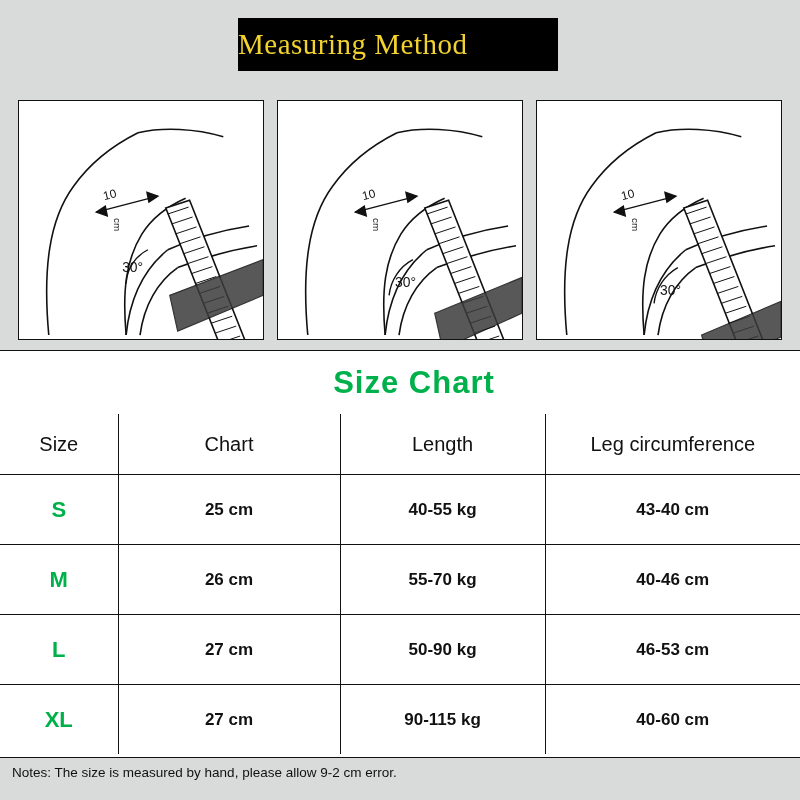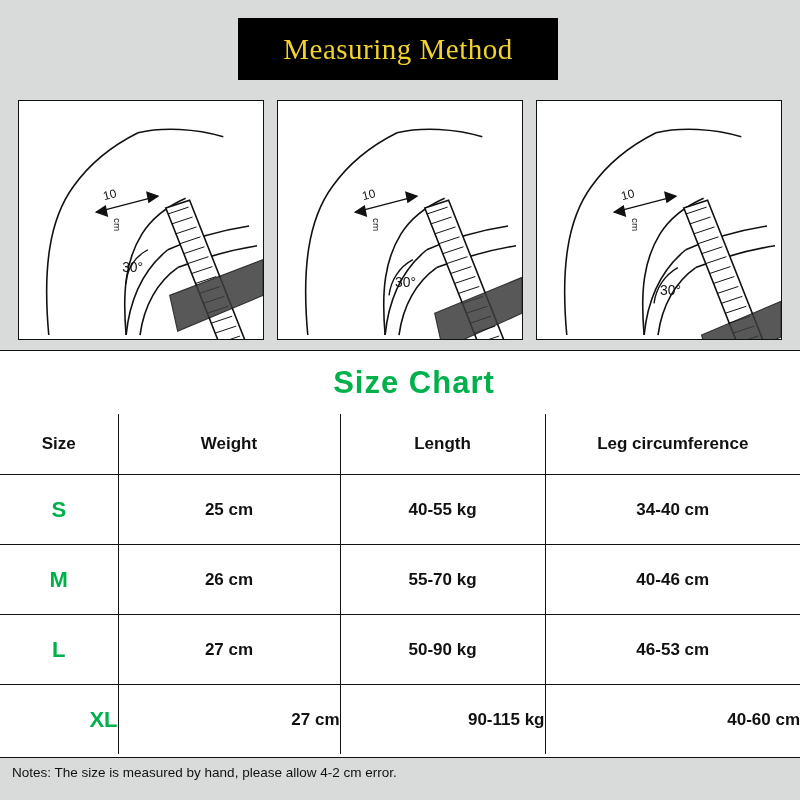--- a/index.html
+++ b/index.html
@@ -19,25 +19,24 @@
     height: 800px;
     box-sizing: border-box;
   }
 
   
   .title-banner {
     position: absolute;
     left: 238px;
     top: 18px;
     width: 320px;
-    height: 62px;
+    height: 53px;
     background: #000000;
     display: flex;
     align-items: center;
-    justify-content: center;
   }
   .title-banner .title-text {
     color: #f2d22e;
     font-family: "Liberation Serif", serif;
     font-size: 29px;
     letter-spacing: 0.5px;
     line-height: 1;
   }
 
   
@@ -101,40 +100,39 @@
   table.size-table td {
     border: 1px solid #111;
     text-align: center;
     font-size: 17px;
     font-weight: bold;
     color: #111;
     height: 69px;
     padding: 0;
   }
   table.size-table thead th {
-    font-size: 17px;
-    font-weight: bold;
+    font-size: 20px;
+    font-weight: normal;
     height: 60px;
   }
   table.size-table th:first-child,
   table.size-table td:first-child {
     border-left: none;
   }
   table.size-table th:last-child,
   table.size-table td:last-child {
     border-right: none;
   }
   table.size-table tbody td.size-cell {
     color: #00b04a;
     font-size: 22px;
     font-weight: bold;
   }
   table.size-table tbody tr:last-child td {
     border-bottom: none;
-    text-align: right;
   }
   table.size-table thead tr th {
     border-top: none;
   }
 
   
   .notes {
     position: absolute;
     left: 12px;
     top: 765px;
@@ -304,31 +302,31 @@
     <table class="size-table">
       <colgroup>
         <col class="c1">
           <col class="c2">
           <col class="c3">
           <col class="c4">
       </colgroup>
       <thead>
         <tr>
           <th>Size</th>
-          <th>Weight</th>
+          <th>Chart</th>
           <th>Length</th>
           <th>Leg circumference</th>
         </tr>
       </thead>
       <tbody>
         <tr>
           <td class="size-cell">S</td>
           <td>25 cm</td>
           <td>40-55 kg</td>
-          <td>34-40 cm</td>
+          <td>43-40 cm</td>
         </tr>
         <tr>
           <td class="size-cell">M</td>
           <td>26 cm</td>
           <td>55-70 kg</td>
           <td>40-46 cm</td>
         </tr>
         <tr>
           <td class="size-cell">L</td>
           <td>27 cm</td>
@@ -339,16 +337,16 @@
           <td class="size-cell">XL</td>
           <td>27 cm</td>
           <td>90-115 kg</td>
           <td>40-60 cm</td>
         </tr>
       </tbody>
     </table>
   </div>
 
   <div class="notes">
-    <span class="notes-label">Notes:</span><span> The size is measured by hand, please allow 4-2 cm error.</span>
+    <span class="notes-label">Notes:</span><span> The size is measured by hand, please allow 9-2 cm error.</span>
   </div>
 
 </div>
 
 </body></html>

